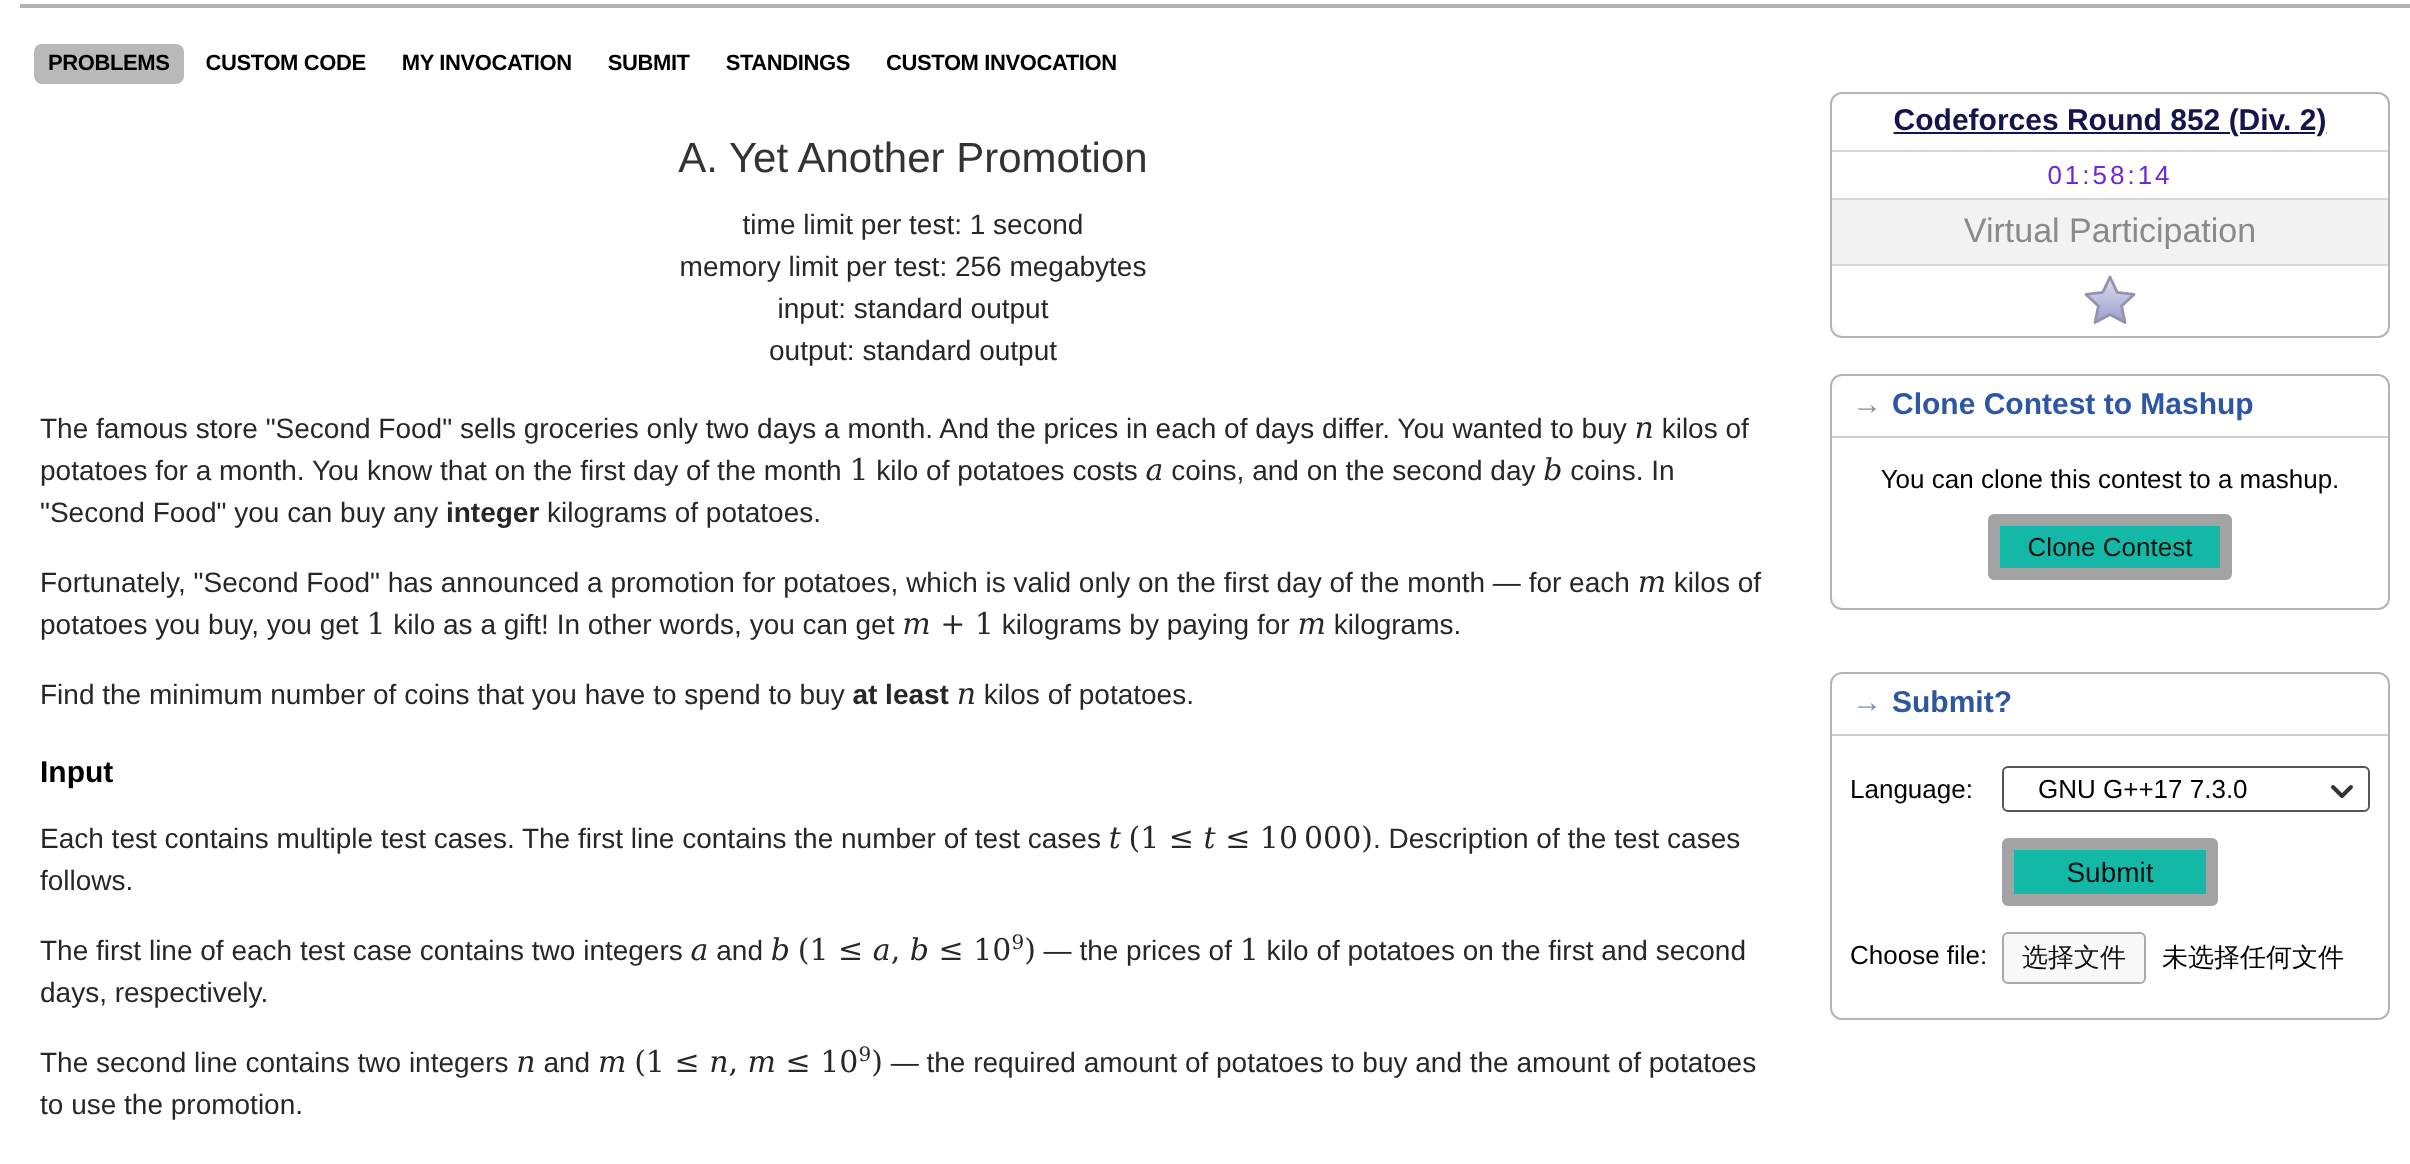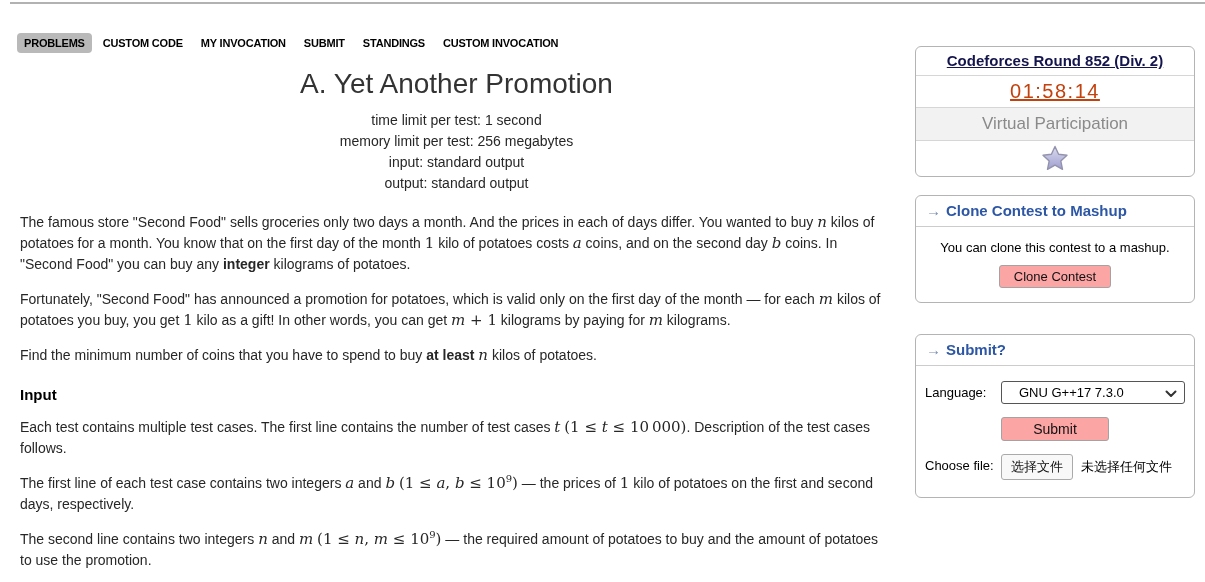--- a/index.html
+++ b/index.html
@@ -10,21 +10,21 @@
     font-family: "Liberation Sans", sans-serif;
     color: #272727;
   }
   
   .topline {
     position: absolute; top: 2px; left: 10px; right: 0;
     height: 2px; background: #b2b2b2;
   }
   
   .nav {
-    position: absolute; top: 33px; left: 17px;
+    position: absolute; top: 22px; left: 17px;
     display: flex; align-items: center; gap: 4px;
     font-size: 11px; font-weight: bold;
     letter-spacing: -0.2px;
     white-space: nowrap;
     justify-content: flex-end;
   }
   .nav-tab {
     color: #000; text-decoration: none;
     padding: 4px 7px;
     border-radius: 4px;
@@ -36,21 +36,21 @@
     position: absolute; top: 40px; left: 0; right: 0;
     display: flex;
   }
   .main-col { width: 893px; padding-left: 20px; }
   .sidebar  { width: 280px; margin-left: 22px; padding-top: 6px; }
 
   
   .prob-title {
     margin-top: 28px;
     text-align: center;
-    font-size: 28px;
+    font-size: 21px;
     color: #333;
   }
   .limits { margin-top: 10px; text-align: center; font-size: 14px; line-height: 21px; }
   .statement { margin-top: 18px; }
   .stp { font-size: 14px; line-height: 21px; margin: 14px 0; }
   .section-title { font-size: 15px; font-weight: bold; color: #000; margin: 20px 0 1px 0; }
   .mi { font-family: "DejaVu Serif", serif; font-style: italic; font-size: 15px; line-height: 0; }
   .mn { font-family: "DejaVu Serif", serif; font-size: 15px; line-height: 0; }
   .msup { font-family: "DejaVu Serif", serif; font-size: 10px; line-height: 0; vertical-align: super; }
   .bseg { font-weight: bold; }
@@ -64,41 +64,41 @@
   }
   .sbox + .sbox { margin-top: 0; }
   #contest-box { margin-bottom: 18px; }
   #clone-box   { margin-bottom: 31px; }
 
   .cbx-row { text-align: center; border-bottom: 1px solid #d6d6d6; padding: 5px 6px; }
   .cbx-row:last-child { border-bottom: none; }
   .cbx-row.alt { background: #f2f2f2; }
   .contest-link { font-size: 15px; font-weight: bold; color: #15154d; text-decoration: underline; cursor: pointer; }
   .contest-status { font-size: 15px; font-weight: bold; color: #3a5a96; }
-  .contest-timer { font-size: 20px; color: #c2410c; letter-spacing: 1.5px; padding: 4px 6px; text-decoration: underline; }
+  .contest-timer { font-size: 13px; color: #6d28d9; letter-spacing: 1.5px; padding: 4px 6px; }
   .contest-mode { font-size: 17px; color: #8a8a8a; padding: 6px; }
   .star-row { padding: 4px 6px 5px; }
   .star-row svg { display: inline-block; vertical-align: middle; cursor: pointer; }
 
   .caption-row {
     padding: 6px 10px 7px;
     border-bottom: 1px solid #cccccc;
     font-size: 15px; font-weight: bold; color: #2d57a5;
   }
   .caption-arrow { color: #7b8db0; font-weight: normal; margin-right: 5px; }
 
   .clone-body { padding: 13px 10px 14px; text-align: center; font-size: 13px; color: #000; }
   .clone-text { margin-bottom: 10px; }
 
   .btn {
     display: inline-block;
     font-family: "Liberation Sans", sans-serif;
     font-size: 13px; color: #111;
-    background: #fca5a5;
-    border: 1px solid #a3a3a3;
+    background: #14b8a6;
+    border: 6px solid #a3a3a3;
     border-radius: 3px;
     padding: 3px 14px;
     cursor: pointer;
     text-align: center;
   }
 
   .submit-body { padding: 15px 9px 17px; font-size: 13px; color: #000; }
   .form-row { display: flex; align-items: flex-start; margin-bottom: 13px; }
   .form-row:last-child { margin-bottom: 0; }
   .form-label { width: 76px; flex: none; padding-top: 4px; line-height: 15px; }

